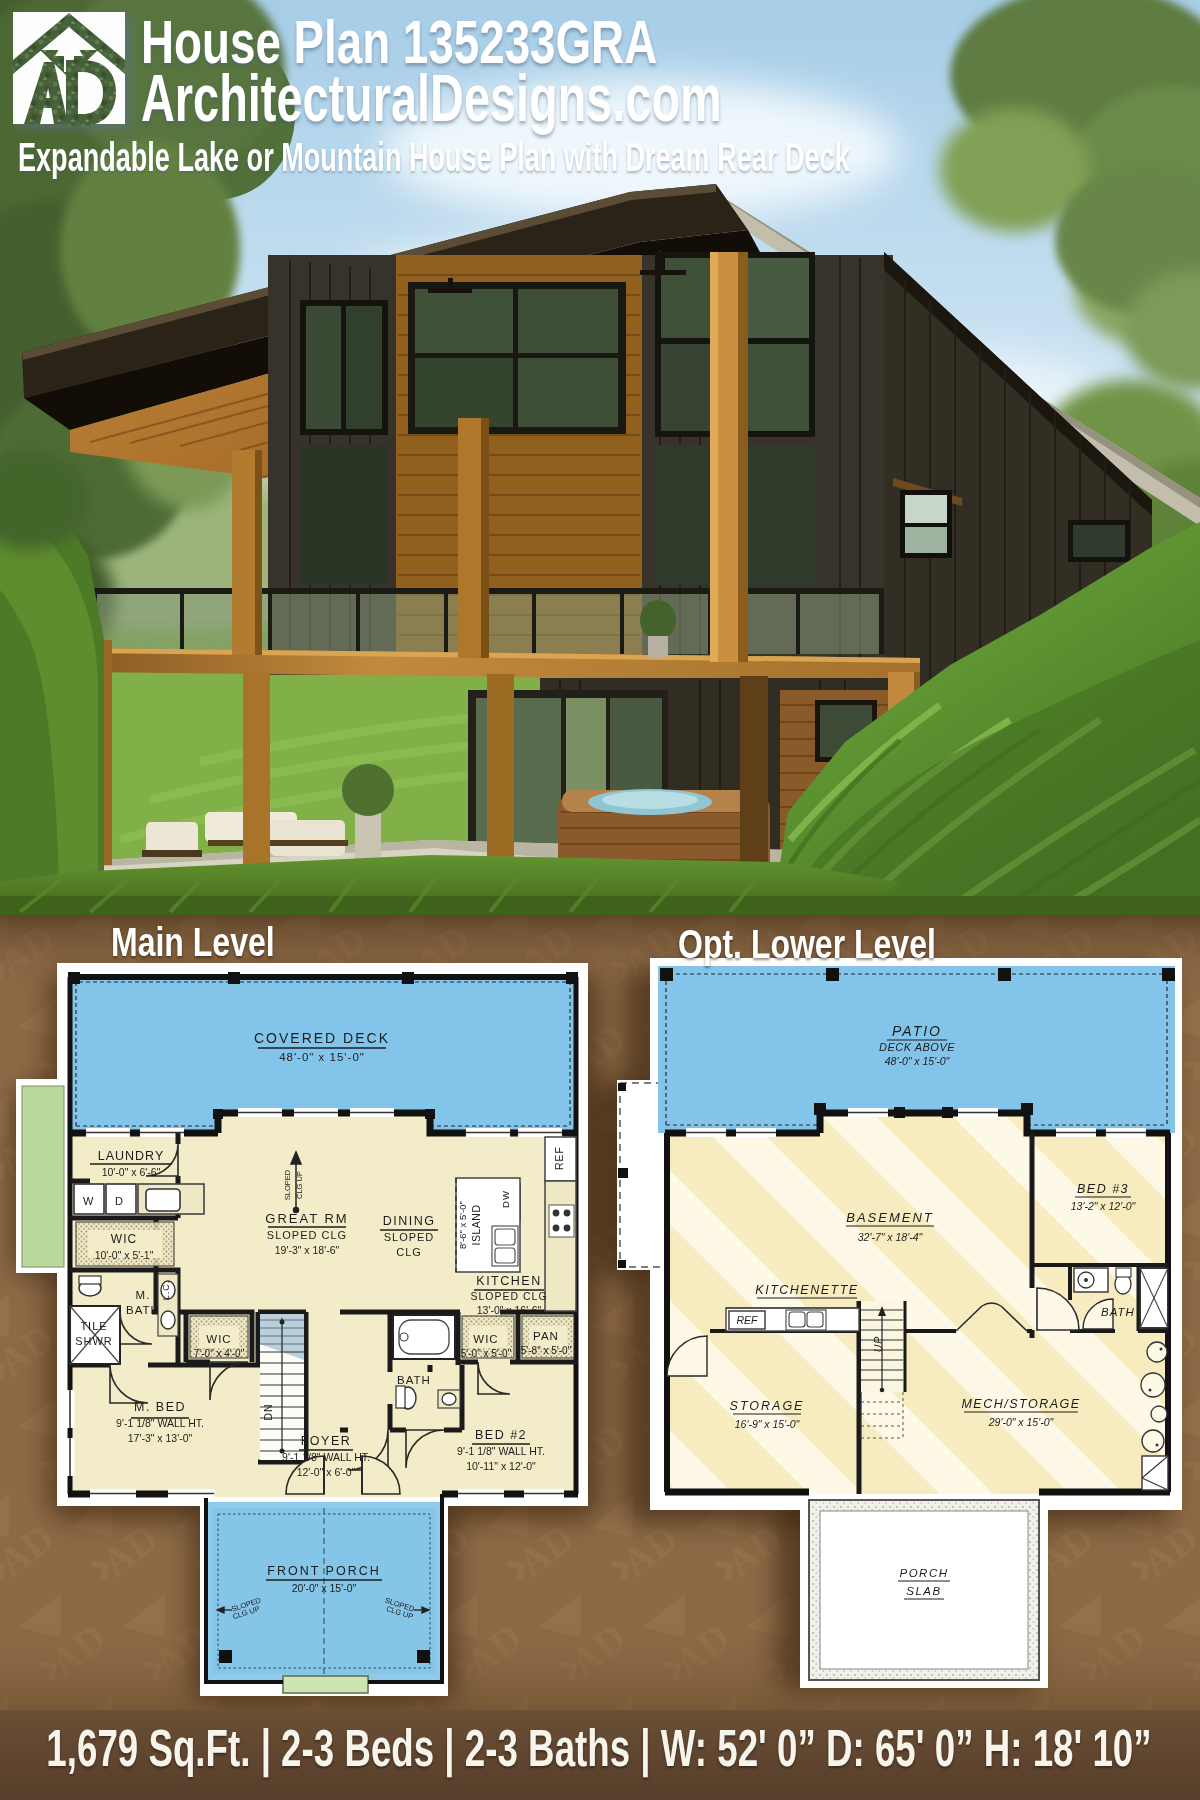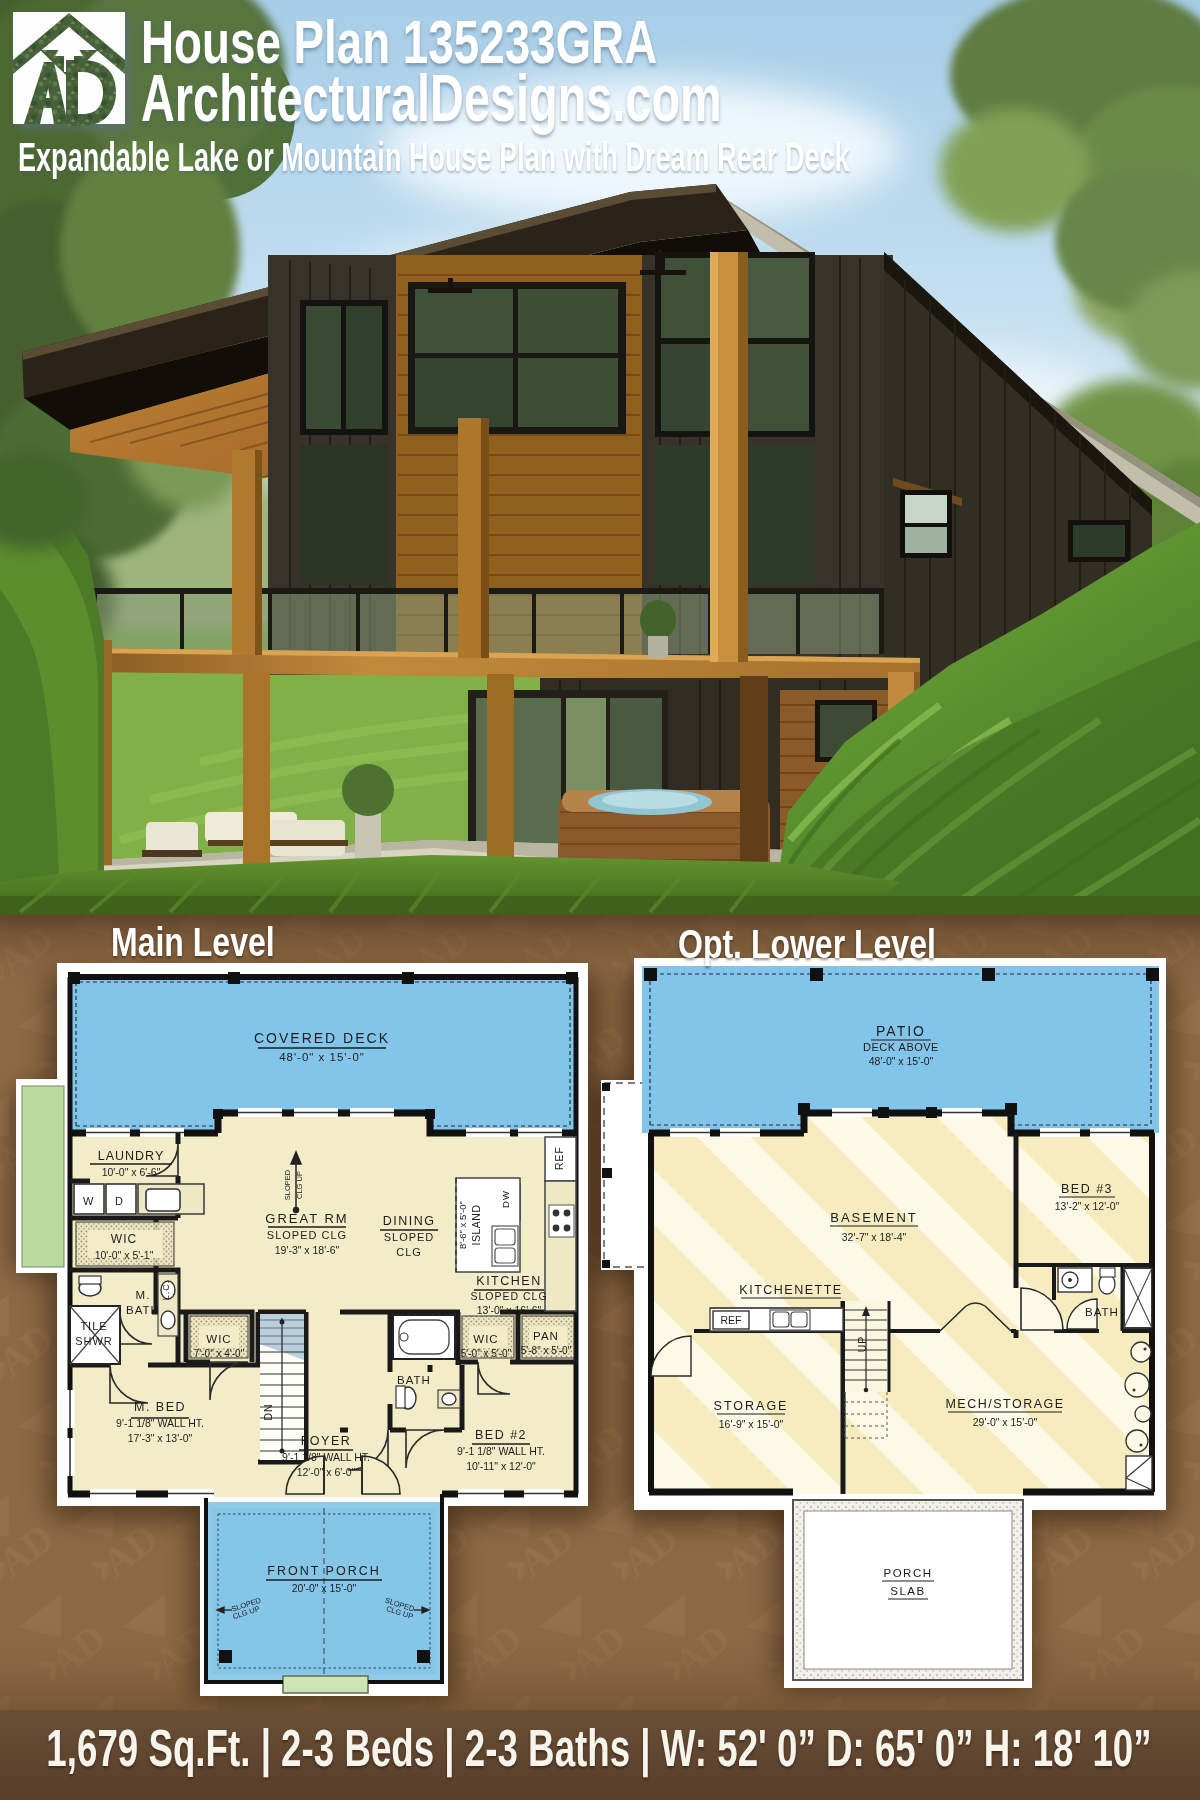--- a/index.html
+++ b/index.html
@@ -788,21 +788,21 @@
       </g>
       <g stroke="#222" stroke-width="1.3" fill="#222">
         <line x1="232" y1="1610" x2="224" y2="1610"></line>
           <polygon points="224,1607 217,1610 224,1613"></polygon>
         <line x1="414" y1="1610" x2="422" y2="1610"></line>
           <polygon points="422,1607 429,1610 422,1613"></polygon>
       </g>
     </svg>
   </div>
 
-  <div class="abs" style="left:596px;top:952px;" id="planR">
+  <div class="abs" style="left:612px;top:952px;font-style:italic;" id="planR">
     <svg width="580" height="740" viewBox="592 952 580 740" xmlns="http://www.w3.org/2000/svg" font-family="Liberation Sans, sans-serif" fill="#1c1c1c">
       <defs>
         <pattern id="stripes" width="92" height="92" patternUnits="userSpaceOnUse" patternTransform="rotate(-45)">
           <rect width="92" height="92" fill="#fdf9e6"></rect>
           <rect width="54" height="92" fill="#f6ecc0"></rect>
         </pattern>
         <pattern id="speck" width="7" height="7" patternUnits="userSpaceOnUse">
           <rect width="7" height="7" fill="#f2f0ea"></rect>
             <circle cx="2" cy="2" r="0.8" fill="#8a8878"></circle>
             <circle cx="5.2" cy="5" r="0.7" fill="#a8a696"></circle>

